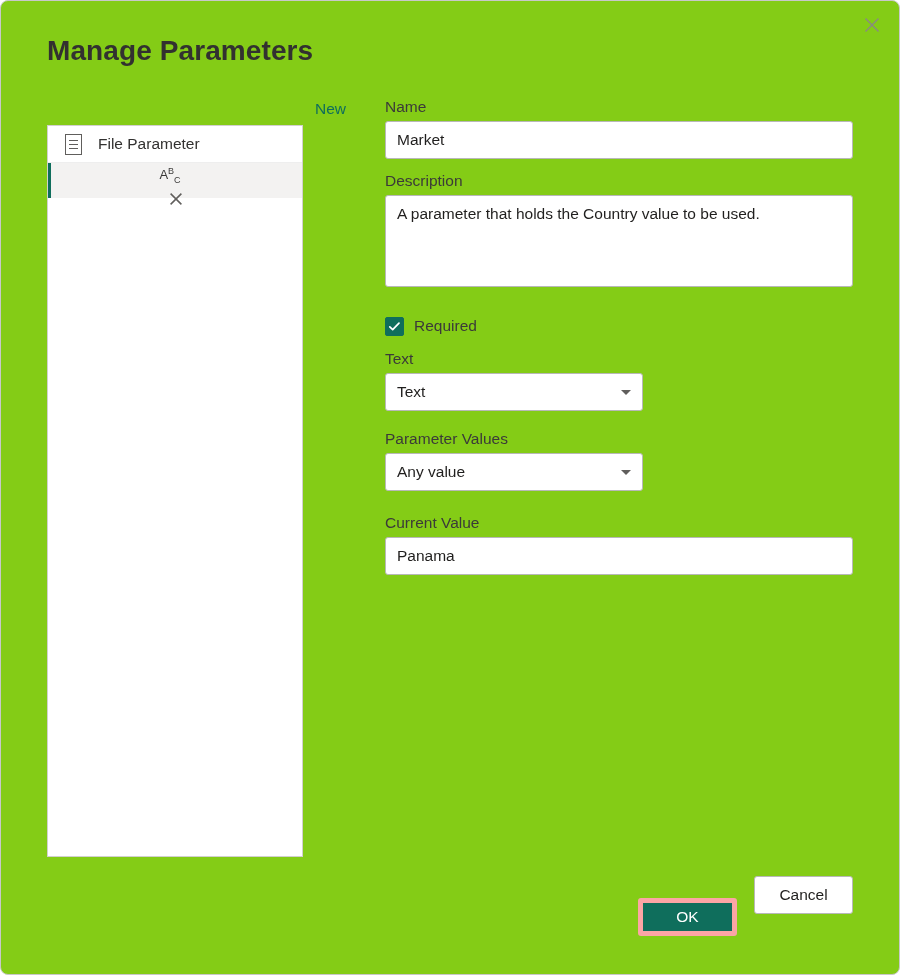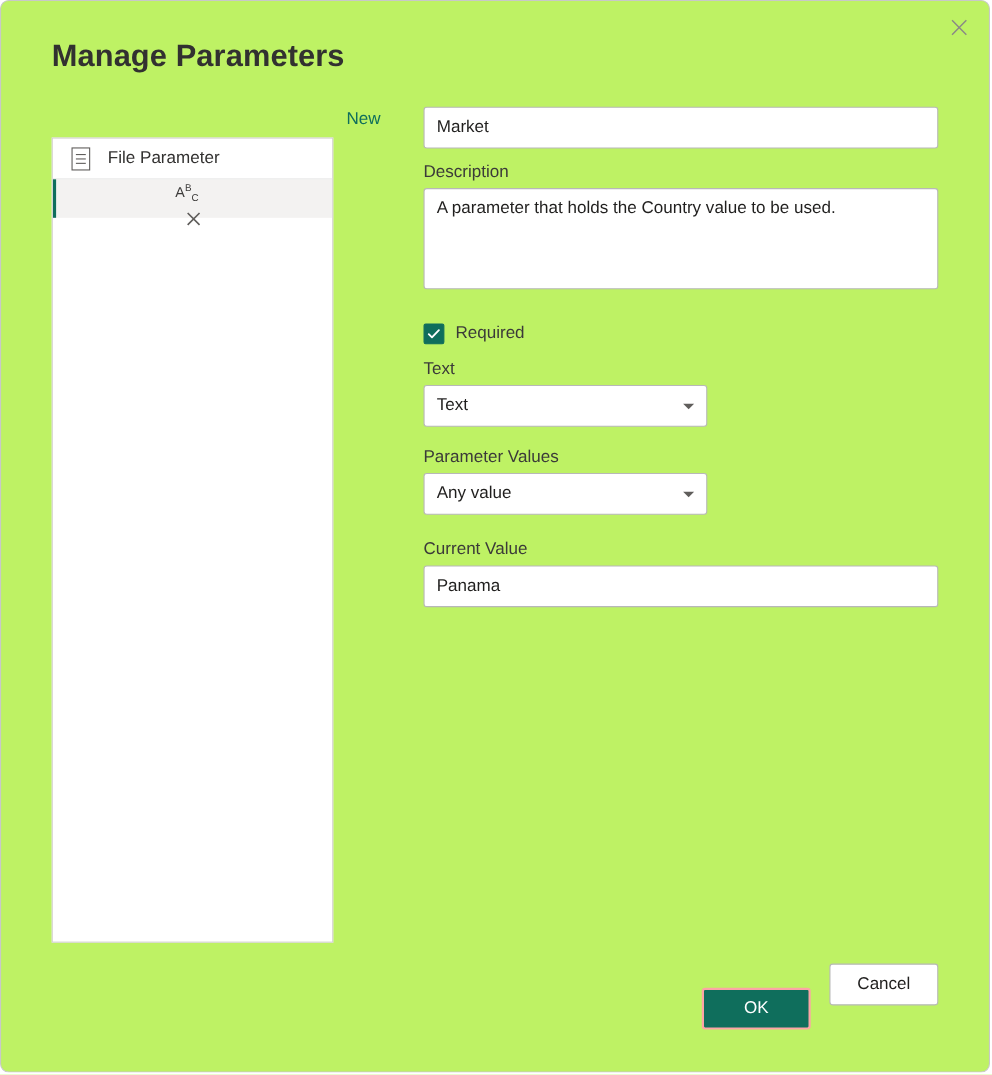--- a/index.html
+++ b/index.html
@@ -10,21 +10,21 @@
   body {
     font-family: "Liberation Sans", sans-serif;
     -webkit-font-smoothing: antialiased;
   }
 
   .dialog {
     position: relative;
     width: 900px;
     height: 975px;
     box-sizing: border-box;
-    background: #bef264;
+    background: #84cc16;
     border: 1px solid #c8c8c8;
     border-radius: 8px;
     overflow: hidden;
   }
 
   
   .close-btn {
     position: absolute;
     top: 2px;
     right: 4px;
@@ -286,21 +286,21 @@
     height: 38px;
     box-sizing: border-box;
     border-radius: 3px;
     font-family: "Liberation Sans", sans-serif;
     font-size: 15.5px;
     cursor: pointer;
     padding: 0 14px;
   }
   .btn-primary {
     background: #0f6e5c;
-    border: 2px solid #fca5a5;
+    border: 5px solid #fca5a5;
     color: #ffffff;
     margin-top: 44px;
   }
   .btn-secondary {
     background: #ffffff;
     border: 1px solid #b8b8b8;
     color: #201f1e;
   }
 </style>
 </head>
@@ -345,20 +345,21 @@
             <path d="M2.6 2.6 L13.4 13.4 M13.4 2.6 L2.6 13.4" stroke="#605e5c" stroke-width="1.5" fill="none"></path>
           </svg>
         </button>
       </div>
 
     </div>
   </div>
 
   <div class="right-col">
 
+    <div class="field-label">Name</div>
     <input class="text-input" type="text" value="Market" style="">
 
     <div class="gap-12"></div>
 
     <div class="field-label">Description</div>
     <textarea class="text-area" style="">A parameter that holds the Country value to be used.</textarea>
 
     <div class="check-row">
       <span class="checkbox">
         <svg width="13" height="13" viewBox="0 0 13 13">

